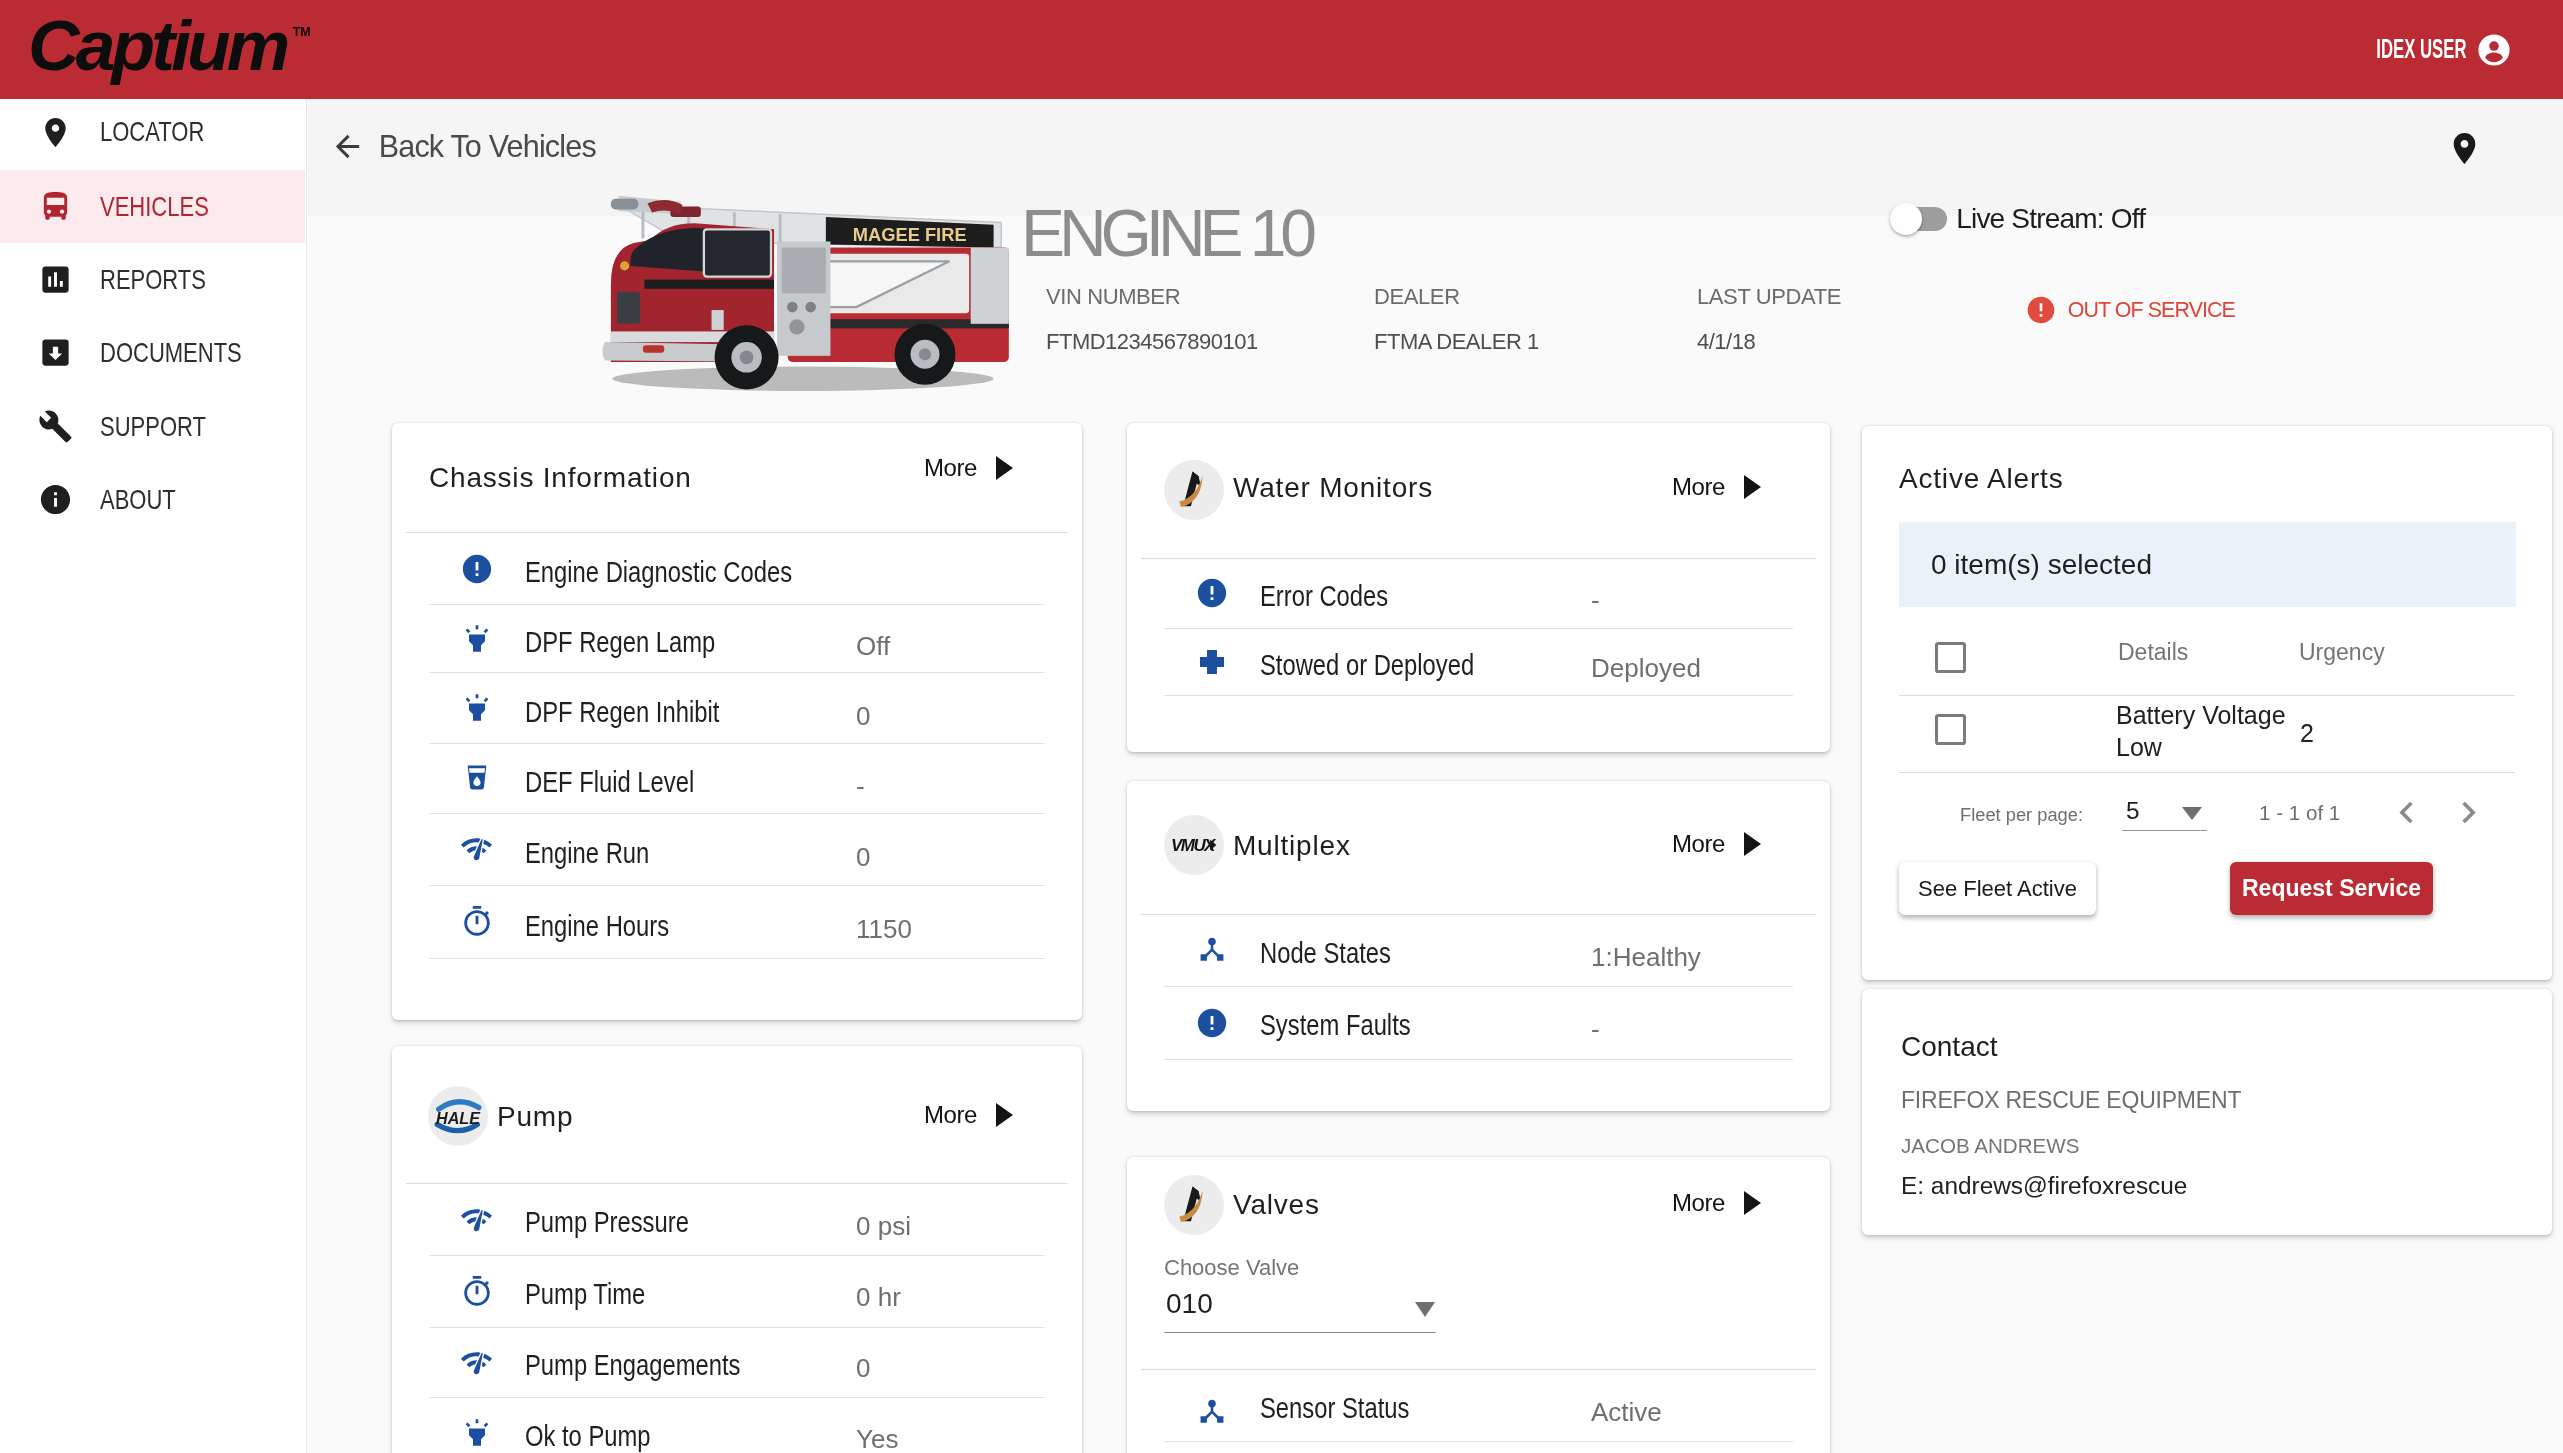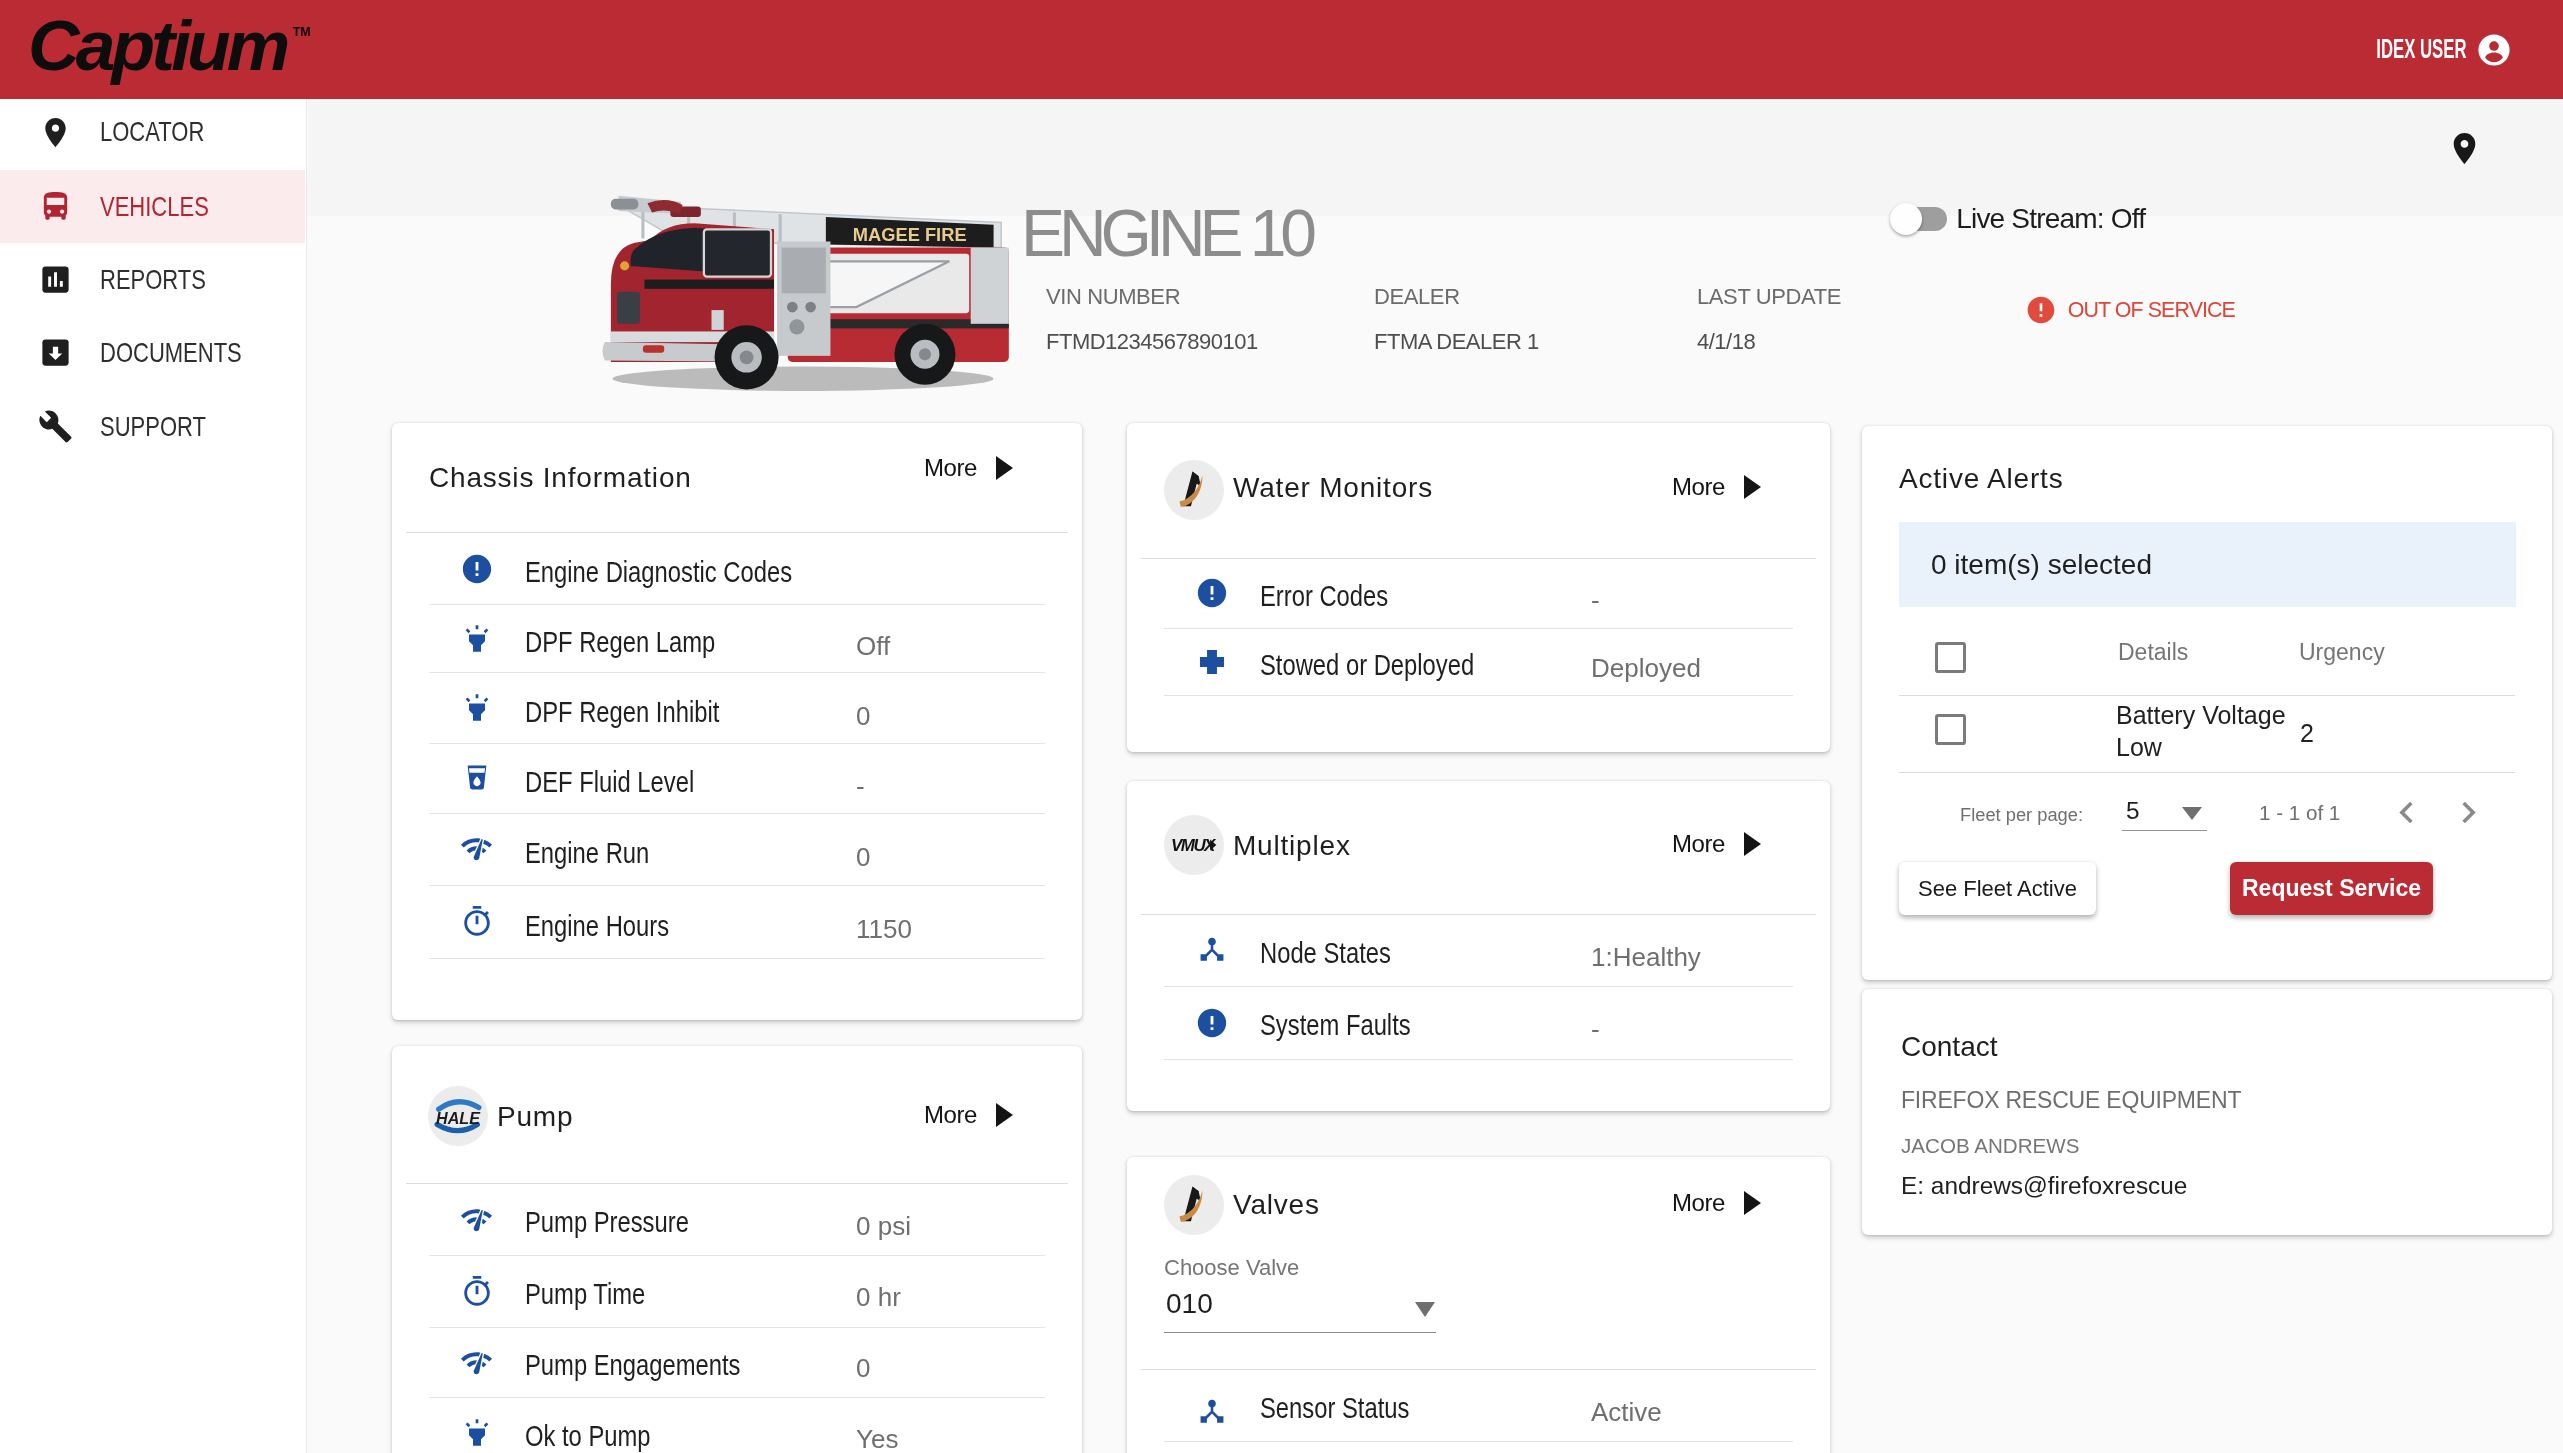--- a/index.html
+++ b/index.html
@@ -119,23 +119,37 @@
     <span class="nt">DOCUMENTS</span>
   </div>
   <div class="nav" style="top:291px;">
     <span class="ic">
         <svg width="35" height="35" viewBox="0 0 24 24" fill="#1f1f1f">
           <path d="M22.7 19l-9.1-9.1c.9-2.3.4-5-1.5-6.9-2-2-5-2.4-7.4-1.3L9 6 6 9 1.6 4.7C.4 7.1.9 10.1 2.9 12.1c1.9 1.9 4.6 2.4 6.9 1.5l9.1 9.1c.4.4 1 .4 1.4 0l2.3-2.3c.5-.4.5-1.1.1-1.4z"></path>
         </svg>
       </span>
     <span class="nt">SUPPORT</span>
   </div>
+  <div class="nav" style="top:364px;">
+    <span class="ic">
+        <svg width="35" height="35" viewBox="0 0 24 24" fill="#1f1f1f">
+          <path d="M12 2C6.48 2 2 6.48 2 12s4.48 10 10 10 10-4.48 10-10S17.52 2 12 2zm1 15h-2v-6h2v6zm0-8h-2V7h2v2z"></path>
+        </svg>
+      </span>
+    <span class="nt">ABOUT</span>
+  </div>
 </div>
 
 <div id="toolbar">
+  <div id="backrow">
+    <svg width="35" height="35" viewBox="0 0 24 24" fill="#3c3c3c">
+        <path d="M20 11H7.83l5.59-5.59L12 4l-8 8 8 8 1.41-1.41L7.83 13H20v-2z"></path>
+      </svg>
+    Back To Vehicles
+  </div>
   <div id="toolpin"><svg width="37" height="37" viewBox="0 0 24 24" fill="#181818">
         <path d="M12 2C8.13 2 5 5.13 5 9c0 5.25 7 13 7 13s7-7.75 7-13c0-3.87-3.13-7-7-7zm0 9.5c-1.38 0-2.5-1.12-2.5-2.5s1.12-2.5 2.5-2.5 2.5 1.12 2.5 2.5-1.12 2.5-2.5 2.5z"></path>
       </svg></div>
 </div>
 
 <div id="truck" class="abs" style="left:597px; top:150px; width:412px; height:247px;">
 <svg width="412" height="247" viewBox="0 0 540 324">
   <ellipse cx="270" cy="300" rx="250" ry="16" fill="rgba(0,0,0,0.25)"></ellipse>
 
   <g>

